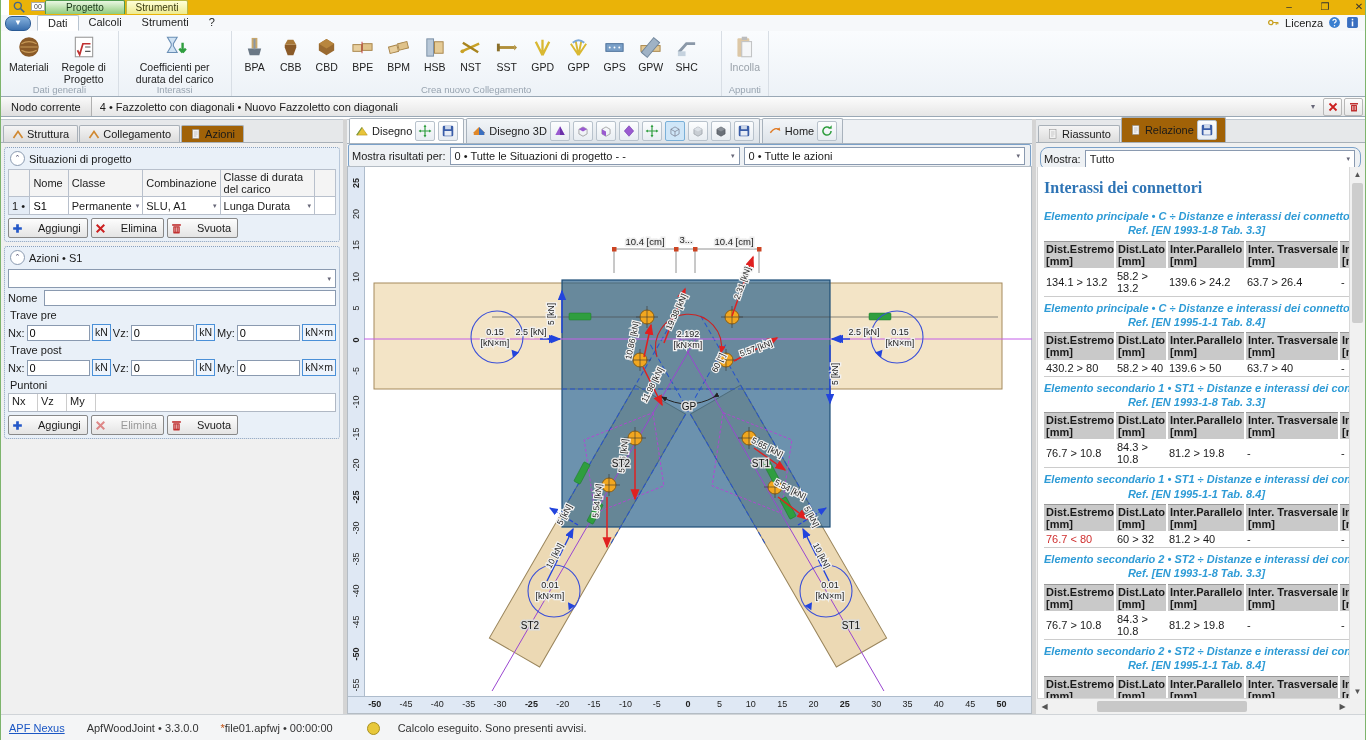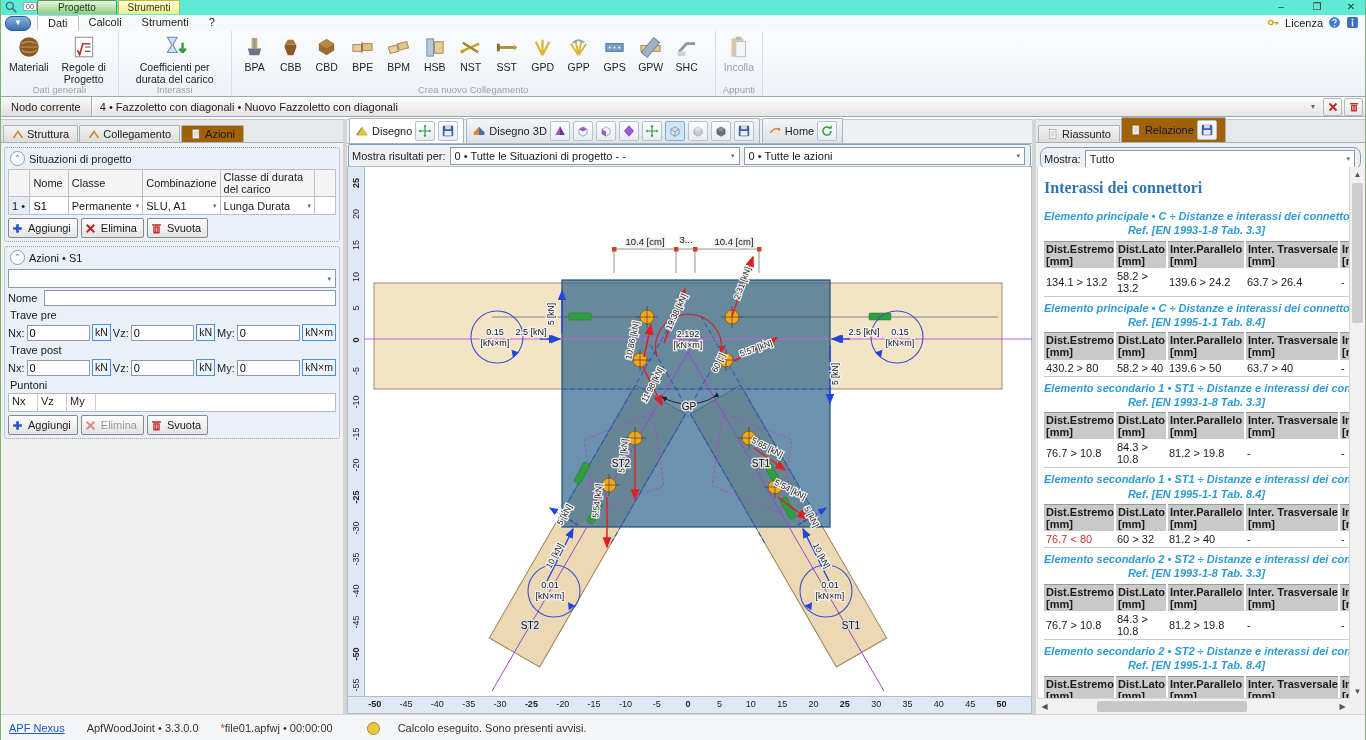--- a/index.html
+++ b/index.html
@@ -1,21 +1,21 @@
 <!DOCTYPE html>
 <html><head>
 <meta charset="utf-8">
 <style>
   html,body{margin:0;padding:0;background:#fff}
   .app{position:relative;width:1366px;height:740px;overflow:hidden;
        font-family:"Liberation Sans",sans-serif;font-size:11px;color:#1a1a1a;background:#fff;
        border-left:1px solid #7db46c;border-right:1px solid #7db46c;box-sizing:border-box}
   svg{display:block}
   
-  .titlebar{position:absolute;top:0;left:0;right:0;height:15px;background:#5eead4}
+  .titlebar{position:absolute;top:0;left:8px;right:0;height:15px;background:#eab308}
   .appicon{position:absolute;left:2px;top:0;width:16px;height:14px}
   .badge00{position:absolute;left:22px;top:2px;font-size:7px;border:1px solid #aaa;background:#fff;padding:0 2px;color:#444}
   .ctx-tab{position:absolute;top:0;height:13px;font-size:10px;display:flex;align-items:center;justify-content:center;
            border:1px solid #4e9a4e;border-bottom:none;border-radius:2px 2px 0 0;color:#1a3a1a}
   .ctx-progetto{left:36px;width:78px;background:linear-gradient(#eaf7e2,#8fcc7d)}
   .ctx-strumenti{left:117px;width:60px;background:linear-gradient(#ffffd8,#eeeb90);border-color:#b8b848;color:#3a3a10}
   .winbtn{position:absolute;top:0;width:28px;height:14px;text-align:center;font-size:10px;line-height:14px;color:#333}
   .menurow{position:absolute;top:15px;left:0;right:0;height:16px;background:#f6f8fa;border-bottom:1px solid #d4dce4}
   .appmenu{position:absolute;left:4px;top:16px;width:24px;height:13px;border-radius:7px;
            background:linear-gradient(#85b1dd,#3a6fae);border:1px solid #2a5a94;color:#fff;font-size:8px;text-align:center;line-height:12px}
@@ -58,21 +58,21 @@
   .group-hd{display:flex;align-items:center;gap:4px;padding:0 2px 2px}
   .chev-btn{width:13px;height:13px;border-radius:50%;border:1px solid #8a9ab0;background:#fff;font-size:7px;line-height:12px;text-align:center;color:#446}
   table.sit{border-collapse:collapse;background:#fff;margin:1px 0}
   table.sit th,table.sit td{border:1px solid #b8c0cc;font-size:11px;font-weight:normal;text-align:left;padding:1px 3px;height:15px}
   table.sit th{background:#f4f4f4}
   td.idx{background:#e4ecf6;width:18px}
   .cellinput{width:30px;border:none;font-size:11px;font-family:inherit;padding:0}
   .ddcell{display:flex;justify-content:space-between;align-items:center;gap:4px}
   .chev{color:#667;font-size:7px}
   .btnrow{display:flex;gap:3px;margin-top:3px}
-  .btn{display:inline-flex;align-items:center;gap:4px;border:1px solid #888;background:linear-gradient(#fdfdfd,#e4e4e4);
+  .btn{display:inline-flex;align-items:center;gap:14px;border:1px solid #888;background:linear-gradient(#fdfdfd,#e4e4e4);
        border-radius:2px;padding:0 6px 0 2px;height:18px;font-size:11px}
   .btn svg{width:13px;height:13px}
   .btn.disabled{color:#999}
   .combo{height:17px;border:1px solid #8a9ab0;background:#fff;display:flex;justify-content:flex-end;align-items:center;padding-right:4px;margin:2px 0}
   .frow{display:flex;align-items:center;gap:2px;margin:2px 0}
   .flab{font-size:11px;white-space:nowrap}
   .finput{flex:1;min-width:0;height:14px;border:1px solid #8a9ab0;font-size:11px;font-family:inherit;padding:0 2px}
   .funit{border:1px solid #4a90d8;background:#eef4fc;font-size:10.5px;padding:0 2px;height:15px;line-height:15px;white-space:nowrap}
   .seclab{padding:1px 2px;font-size:11px}
   .pt-row{display:flex;border:1px solid #b0b8c4;background:#fff;height:17px;margin:1px 0}
@@ -377,21 +377,21 @@
     </div>
     <div class="rgroup">
       <div class="rbig">
         <svg viewBox="0 0 24 24">
             <use href="#ic-coefdur"></use>
           </svg>
         <span style="max-width:96px">Coefficienti per durata del carico</span>
       </div>
       <div class="rgrp-label">Interassi</div>
     </div>
-    <div class="rgroup" style="padding-right:10px">
+    <div class="rgroup" style="padding-right:16px">
       <div class="conn-items">
 
           <div class="conn-btn">
             <svg viewBox="0 0 24 24">
               <use href="#ic-bpa"></use>
             </svg>
             <span>BPA</span>
           </div>
 
           <div class="conn-btn">

